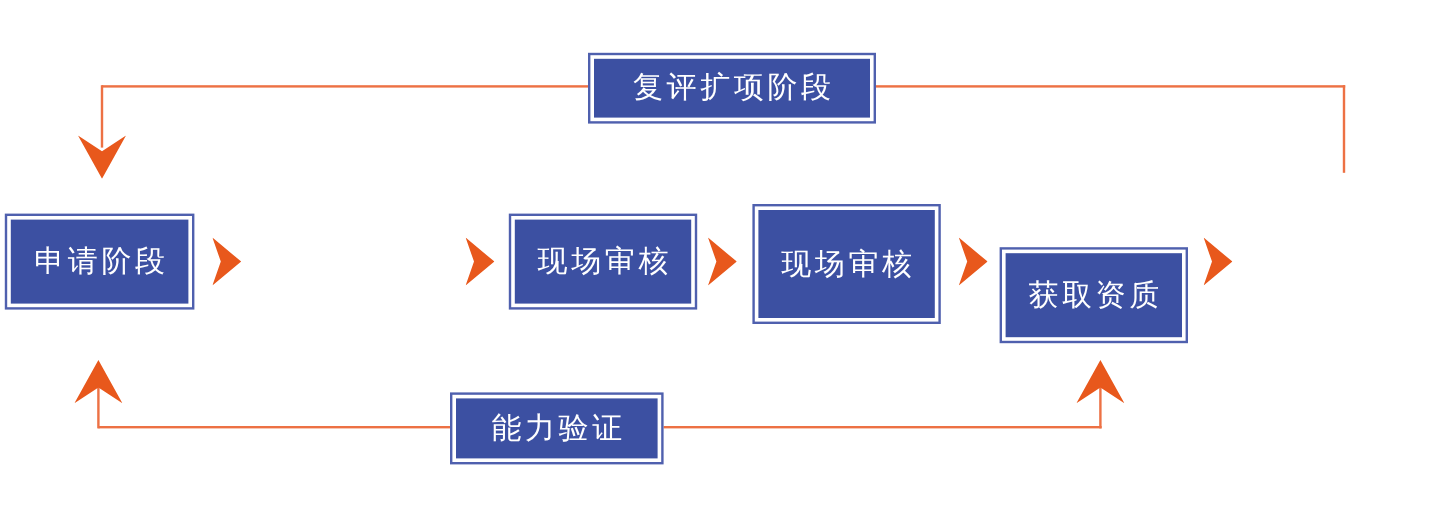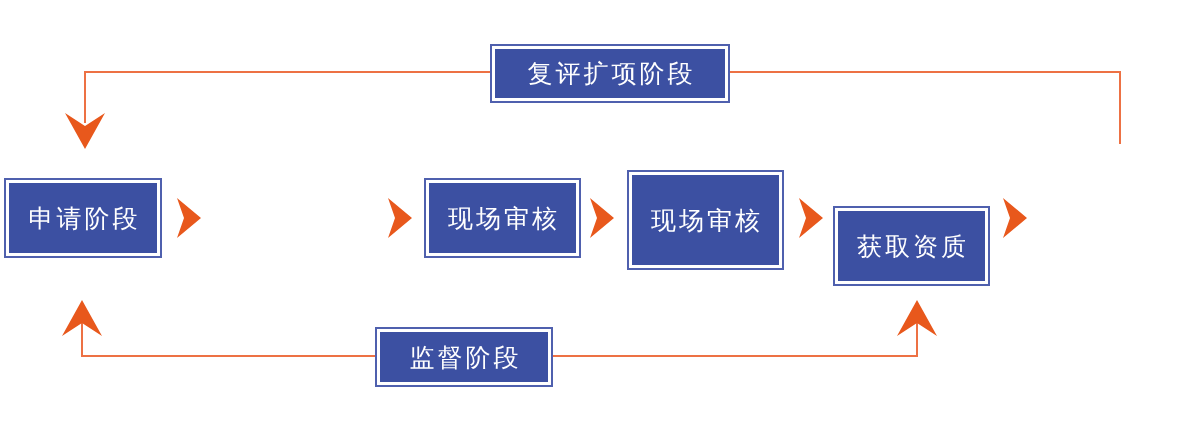--- a/index.html
+++ b/index.html
@@ -129,17 +129,17 @@
   <div class="vline" style="left:916px; top:318px; height:39px;"></div>
   <svg class="arrowhead" style="left:62px; top:300px;" width="40" height="36" viewBox="0 0 40 36">
     <polygon points="20,0 40,36 20,23 0,36"></polygon>
   </svg>
   <svg class="arrowhead" style="left:897px; top:300px;" width="40" height="36" viewBox="0 0 40 36">
     <polygon points="20,0 40,36 20,23 0,36"></polygon>
   </svg>
 
   <div class="node" style="left:375px; top:327px; width:178px; height:60px;">
     <div class="node-inner">
-      <span class="node-label">监督阶段</span>
+      <span class="node-label">能力验证</span>
     </div>
   </div>
 
 </div>
 
 </body></html>

